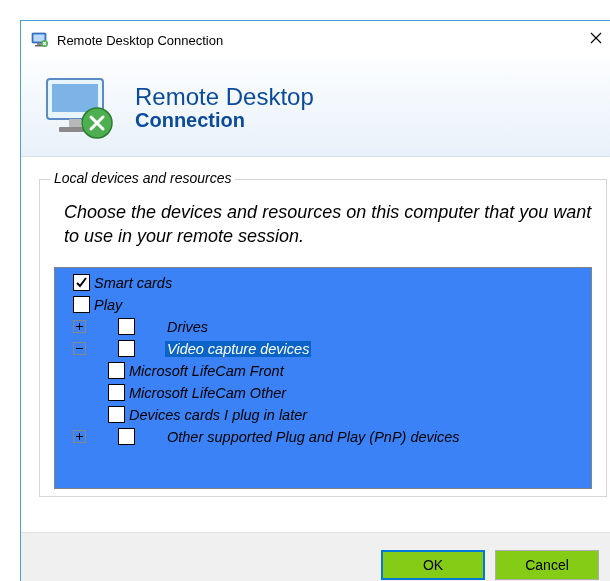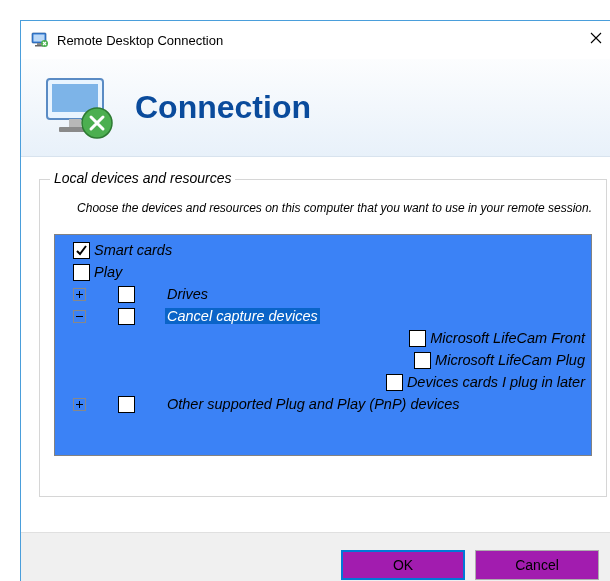--- a/index.html
+++ b/index.html
@@ -62,21 +62,21 @@
       display: flex;
       flex-direction: column;
     }
     .header-line1 {
       font-size: 24px;
       color: #0a4b9c;
       font-weight: 400;
       line-height: 1.1;
     }
     .header-line2 {
-      font-size: 32px;
+      font-size: 20px;
       color: #0a4b9c;
       font-weight: 700;
       line-height: 1.05;
     }
     .content {
       flex: 1;
       padding: 22px 18px 10px 18px;
       position: relative;
     }
     .groupbox {
@@ -89,43 +89,42 @@
     .groupbox-title {
       position: absolute;
       top: -10px;
       left: 10px;
       background: #fff;
       padding: 0 4px;
       font-size: 14px;
       color: #000;
     }
     .instructions {
-      font-size: 12px;
+      font-size: 18px;
       color: #000;
       line-height: 1.35;
       margin: 8px 0 18px 10px;
-      text-align: right;
     }
     .tree {
       border: 1px solid #828282;
       background: #3b82f6;
       height: 222px;
       padding: 4px 4px;
       overflow: auto;
       font-size: 14.5px;
     }
     .tree-row {
       display: flex;
       align-items: center;
       height: 22px;
       white-space: nowrap;
     }
     .tree-indent0 { padding-left: 14px; }
     .tree-indent1 { padding-left: 14px; gap: 28px; }
-    .tree-indent2 { padding-left: 32px; justify-content: flex-end; }
+    .tree-indent2 { padding-left: 32px; }
     .expander {
       width: 13px;
       height: 13px;
       border: 1px solid #888;
       display: inline-flex;
       align-items: center;
       justify-content: center;
       margin-right: 4px;
       flex-shrink: 0;
     }
@@ -156,24 +155,24 @@
       height: 64px;
       display: flex;
       align-items: center;
       justify-content: flex-end;
       padding-right: 26px;
       gap: 10px;
       border-top: 1px solid #e0e0e0;
       background: #f0f0f0;
     }
     .btn {
-      width: 124px;
+      width: 104px;
       height: 30px;
       font-size: 14px;
-      background: #a21caf;
+      background: #84cc16;
       border: 1px solid #adadad;
       display: flex;
       align-items: center;
       justify-content: center;
     }
     .btn.default {
       border: 2px solid #0078d7;
     }
   </style>
 </head>
@@ -207,20 +206,21 @@
         <rect x="28" y="50" width="12" height="8" fill="#b8b8b8"></rect>
         <rect x="18" y="58" width="32" height="5" rx="1" fill="#8a8a8a"></rect>
         <circle cx="56" cy="54" r="15" fill="#4caf50" stroke="#2d7a32" stroke-width="1.5"></circle>
         <g stroke="#fff" stroke-width="3" fill="none" stroke-linecap="round">
           <path d="M50 48 L56 54 L50 60"></path>
           <path d="M62 48 L56 54 L62 60"></path>
         </g>
       </svg>
     </div>
     <div class="header-text">
+      <div class="header-line1">Remote Desktop</div>
       <div class="header-line2">Connection</div>
     </div>
   </div>
 
   <div class="content">
     <div class="groupbox">
       <div class="groupbox-title">Local devices and resources</div>
       <div class="instructions">Choose the devices and resources on this computer that you want to use in your remote session.</div>
       <div class="tree" id="tree">
           <div class="tree-row tree-indent0">
@@ -244,31 +244,31 @@
             <span class="cbox"></span>
             <span class="tree-label">Drives</span>
           </div>
           <div class="tree-row tree-indent1">
             <span class="expander">
               <svg width="9" height="9" viewBox="0 0 9 9">
                 <path d="M1 4.5 L8 4.5" stroke="#000" stroke-width="1"></path>
               </svg>
             </span>
             <span class="cbox"></span>
-            <span class="tree-label selected">Cancel capture devices</span>
+            <span class="tree-label selected">Video capture devices</span>
           </div>
           <div class="tree-row tree-indent2">
             <span class="expander-spacer"></span>
             <span class="cbox"></span>
             <span class="tree-label">Microsoft LifeCam Front</span>
           </div>
           <div class="tree-row tree-indent2">
             <span class="expander-spacer"></span>
             <span class="cbox"></span>
-            <span class="tree-label">Microsoft LifeCam Plug</span>
+            <span class="tree-label">Microsoft LifeCam Other</span>
           </div>
           <div class="tree-row tree-indent2">
             <span class="expander-spacer"></span>
             <span class="cbox"></span>
             <span class="tree-label">Devices cards I plug in later</span>
           </div>
           <div class="tree-row tree-indent1">
             <span class="expander">
               <svg width="9" height="9" viewBox="0 0 9 9">
                 <path d="M4.5 1 L4.5 8 M1 4.5 L8 4.5" stroke="#000" stroke-width="1"></path>

